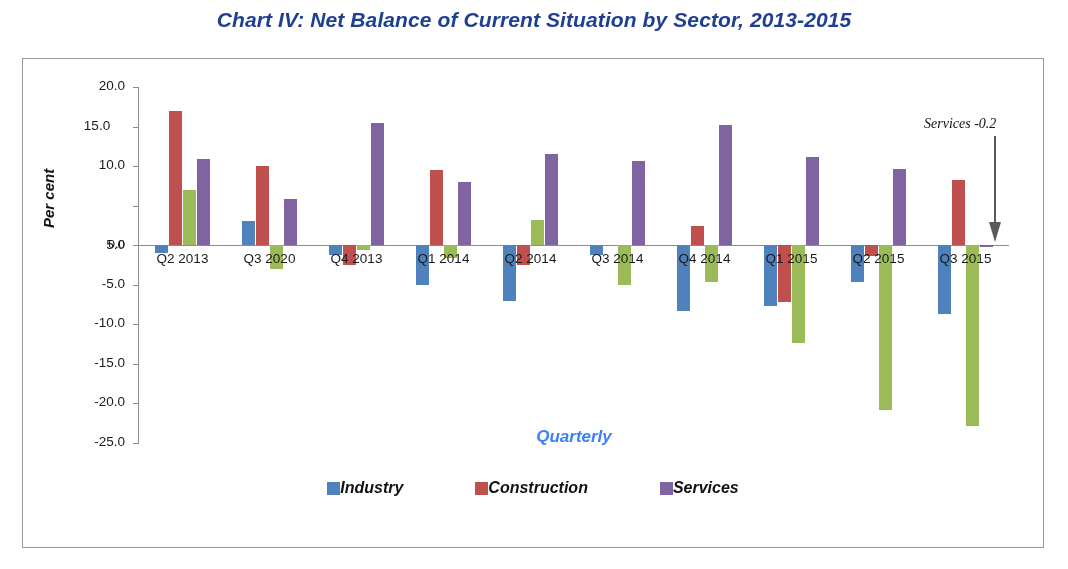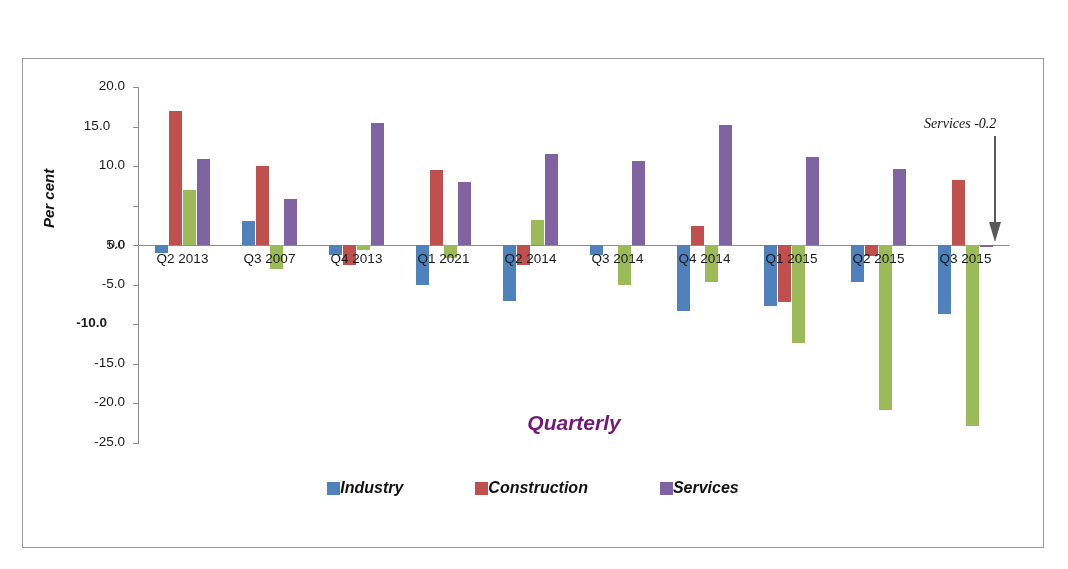--- a/index.html
+++ b/index.html
@@ -86,24 +86,24 @@
     position:absolute;
     top:162px;
     text-align:center;
     font-size:13.5px;
     color:#1a1a1a;
     white-space:nowrap;
   }
   
   #x-axis-title{
     position:absolute;
-    left:0;top:324px;width:870px;
+    left:0;top:340px;width:870px;
     text-align:center;
-    font-size:21px;font-weight:bold;font-style:italic;
-    color:#701a75;
+    font-size:17px;font-weight:bold;font-style:italic;
+    color:#3b82f6;
   }
   
   #annotation{
     position:absolute;
     left:924px;top:116px;
     font-size:14px;font-style:italic;
     color:#111111;
     white-space:nowrap;
     font-family:Liberation Serif, serif;
   }
@@ -133,41 +133,42 @@
   .legend-label{
     font-size:16px;font-weight:bold;font-style:italic;
     color:#111111;
   }
 </style>
 </head>
 <body>
 
 <div id="chart-figure">
 
+  <div id="chart-title">Chart IV: Net Balance of Current Situation by Sector, 2013-2015</div>
 
   <div id="plot-frame"></div>
 
   <div id="y-axis-title">Per cent</div>
 
   <div id="y-axis-line"></div>
 
   <div id="y-ticks">
       <div class="y-tick-label" style="left: 69px; top: 78px;">20.0</div>
       <div class="y-tick-mark" style="left: 133px; top: 87px;"></div>
       <div class="y-tick-label" style="left: 69px; top: 117.556px; text-align: center;">15.0</div>
       <div class="y-tick-mark" style="left: 133px; top: 126.556px;"></div>
       <div class="y-tick-label" style="left: 69px; top: 157.111px;">10.0</div>
       <div class="y-tick-mark" style="left: 133px; top: 166.111px;"></div>
       <div class="y-tick-label" style="left: 69px; top: 196.667px; margin-top: 40px;">5.0</div>
       <div class="y-tick-mark" style="left: 133px; top: 205.667px;"></div>
       <div class="y-tick-label" style="left: 69px; top: 236.222px; font-family: Liberation Serif, serif;">0.0</div>
       <div class="y-tick-mark" style="left: 133px; top: 245.222px;"></div>
       <div class="y-tick-label" style="left: 69px; top: 275.778px;">-5.0</div>
       <div class="y-tick-mark" style="left: 133px; top: 284.778px;"></div>
-      <div class="y-tick-label" style="left: 51px; top: 315.333px; font-weight: bold;">-10.0</div>
+      <div class="y-tick-label" style="left: 69px; top: 315.333px;">-10.0</div>
       <div class="y-tick-mark" style="left: 133px; top: 324.333px;"></div>
       <div class="y-tick-label" style="left: 69px; top: 354.889px;">-15.0</div>
       <div class="y-tick-mark" style="left: 133px; top: 363.889px;"></div>
       <div class="y-tick-label" style="left: 69px; top: 394.444px;">-20.0</div>
       <div class="y-tick-mark" style="left: 133px; top: 403.444px;"></div>
       <div class="y-tick-label" style="left: 69px; top: 434px;">-25.0</div>
       <div class="y-tick-mark" style="left: 133px; top: 443px;"></div>
     </div>
 
   <div id="plot-area">
@@ -208,23 +209,23 @@
         <div class="bar" title="Construction Q2 2015: -1.3" style="background: rgb(192, 80, 77); width: 13px; left: 726px; height: 10.2844px; top: 158.222px;"></div>
         <div class="bar" title="Wholesale &amp; Retail Trade Q2 2015: -20.8" style="background: rgb(155, 187, 89); width: 13px; left: 740px; height: 164.551px; top: 158.222px;"></div>
         <div class="bar" title="Services Q2 2015: 9.6" style="background: rgb(128, 100, 162); width: 13px; left: 754px; height: 75.9467px; top: 82.2756px;"></div>
         <div class="bar" title="Industry Q3 2015: -8.7" style="background: rgb(79, 129, 189); width: 13px; left: 799px; height: 68.8267px; top: 158.222px;"></div>
         <div class="bar" title="Construction Q3 2015: 8.3" style="background: rgb(192, 80, 77); width: 13px; left: 813px; height: 65.6622px; top: 92.56px;"></div>
         <div class="bar" title="Wholesale &amp; Retail Trade Q3 2015: -22.9" style="background: rgb(155, 187, 89); width: 13px; left: 827px; height: 181.164px; top: 158.222px;"></div>
         <div class="bar" title="Services Q3 2015: -0.2" style="background: rgb(128, 100, 162); width: 13px; left: 841px; height: 1.58222px; top: 158.222px;"></div>
       </div>
     <div id="cat-layer">
         <div class="cat-label" style="left: 0px; width: 87px; top: 164.222px;">Q2 2013</div>
-        <div class="cat-label" style="left: 87px; width: 87px; top: 164.222px;">Q3 2007</div>
+        <div class="cat-label" style="left: 87px; width: 87px; top: 164.222px;">Q3 2020</div>
         <div class="cat-label" style="left: 174px; width: 87px; top: 164.222px;">Q4 2013</div>
-        <div class="cat-label" style="left: 261px; width: 87px; top: 164.222px;">Q1 2021</div>
+        <div class="cat-label" style="left: 261px; width: 87px; top: 164.222px;">Q1 2014</div>
         <div class="cat-label" style="left: 348px; width: 87px; top: 164.222px;">Q2 2014</div>
         <div class="cat-label" style="left: 435px; width: 87px; top: 164.222px;">Q3 2014</div>
         <div class="cat-label" style="left: 522px; width: 87px; top: 164.222px;">Q4 2014</div>
         <div class="cat-label" style="left: 609px; width: 87px; top: 164.222px;">Q1 2015</div>
         <div class="cat-label" style="left: 696px; width: 87px; top: 164.222px; text-align: center;">Q2 2015</div>
         <div class="cat-label" style="left: 783px; width: 87px; top: 164.222px;">Q3 2015</div>
       </div>
     <div id="x-axis-title">Quarterly</div>
   </div>
 

